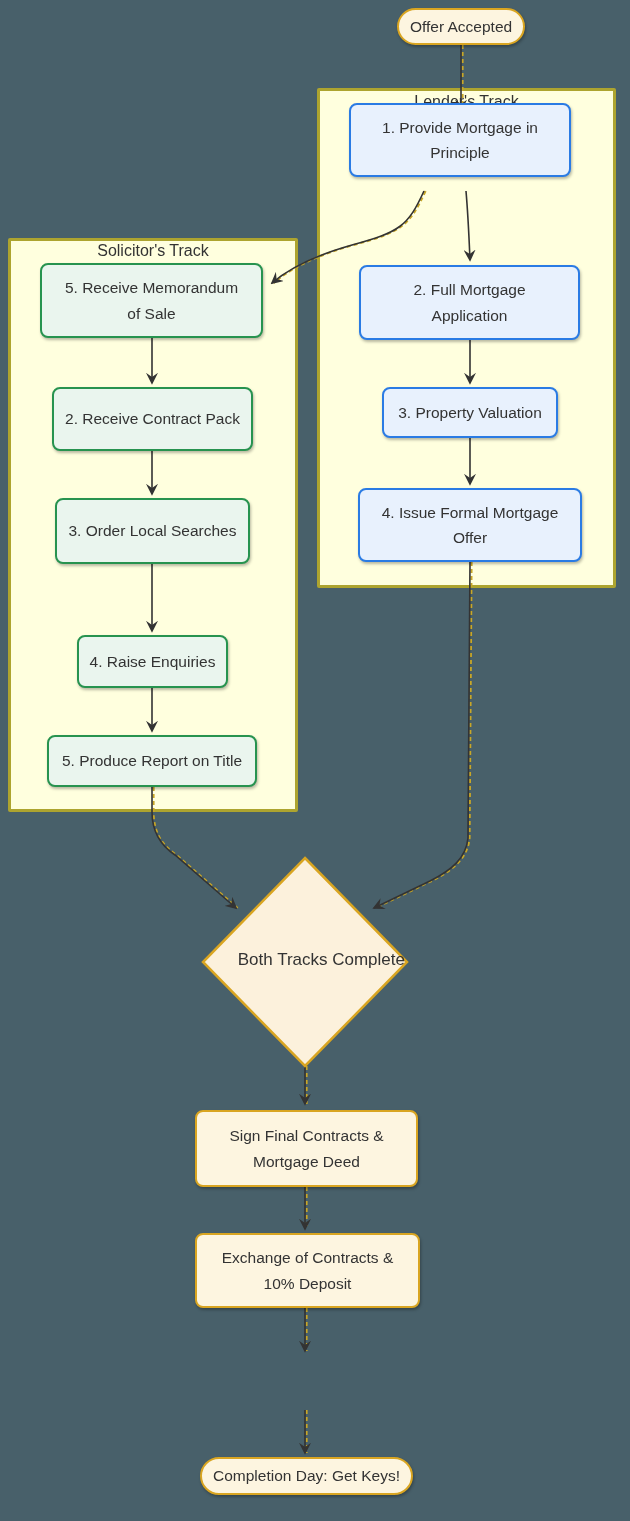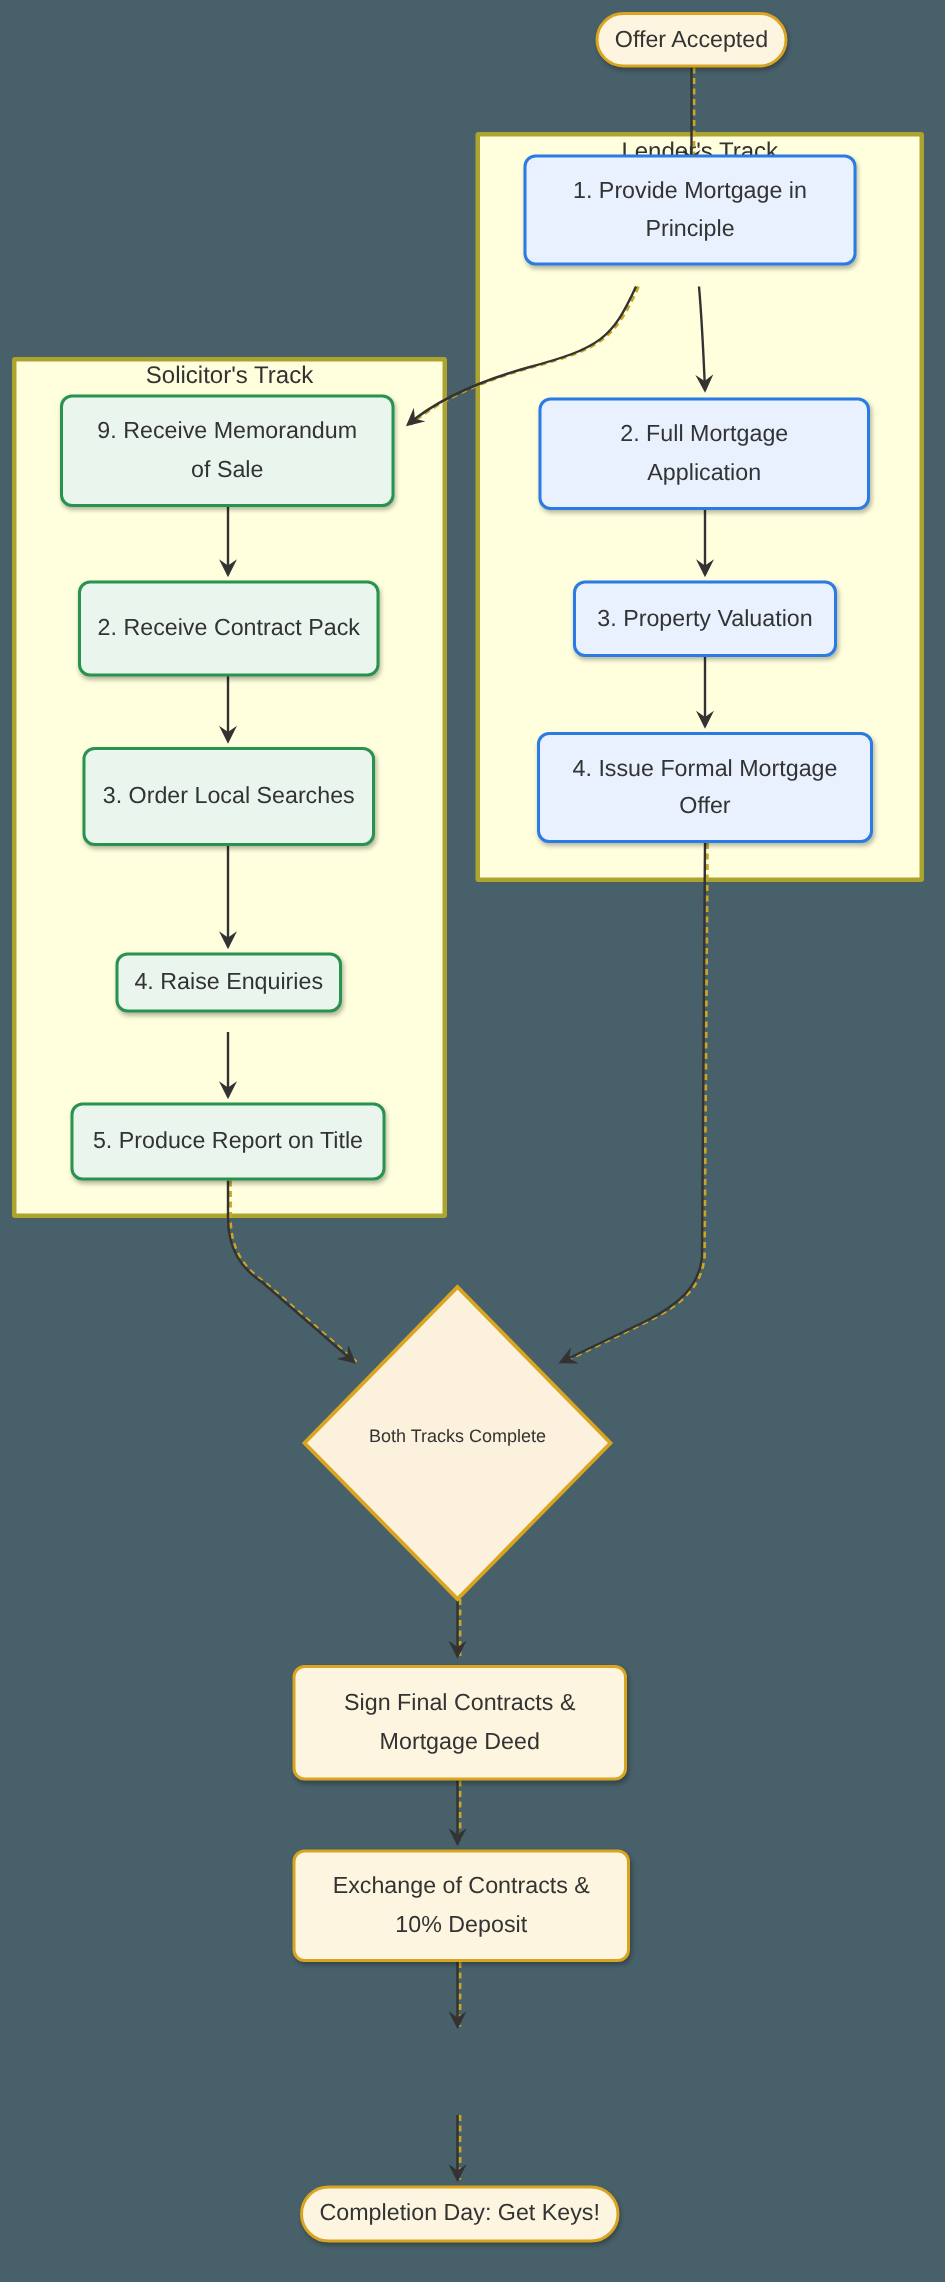--- a/index.html
+++ b/index.html
@@ -18,22 +18,22 @@
     font-size:16px;color:var(--text);z-index:1;}
   #edge-layer{position:absolute;left:0;top:0;z-index:2;}
   .node{position:absolute;box-sizing:border-box;display:flex;align-items:center;justify-content:center;
     text-align:center;border-radius:8px;font-size:15.5px;line-height:1.62;color:var(--text);
     padding:0 16px;z-index:3;box-shadow:1px 2px 3px rgba(0,0,0,.28);}
   .blue{background:var(--blue-fill);border:2.5px solid var(--blue-border);}
   .green{background:var(--green-fill);border:2.5px solid var(--green-border);}
   .gold{background:var(--gold-fill);border:2.5px solid var(--gold-border);}
   .stadium{border-radius:22px;}
   .one-line{white-space:nowrap;padding:0 6px;}
-  .diamond-label{position:absolute;left:205px;top:950px;width:200px;text-align:center;
-    font-size:12px;color:var(--text);z-index:3;}
+  .diamond-label{position:absolute;left:205px;top:950px;width:200px;text-align:right;
+    font-size:17px;color:var(--text);z-index:3;}
 </style>
 </head>
 <body>
 
 <div id="canvas">
 
   <div class="subgraph" style="left:317px;top:88px;width:299px;height:500px;"></div>
   <div class="subgraph-title" style="left:317px;top:93px;width:299px;">Lender's Track</div>
 
   <div class="subgraph" style="left:8px;top:238px;width:290px;height:574px;"></div>
@@ -89,29 +89,29 @@
     <span>2. Full Mortgage Application</span>
   </div>
   <div class="node blue one-line" style="left:382px;top:387px;width:176px;height:51px;">
     <span>3. Property Valuation</span>
   </div>
   <div class="node blue" style="left:358px;top:488px;width:224px;height:74px;">
     <span>4. Issue Formal Mortgage Offer</span>
   </div>
 
   <div class="node green" style="left:40px;top:263px;width:223px;height:75px;">
-    <span>9. Receive Memorandum of Sale</span>
+    <span>5. Receive Memorandum of Sale</span>
   </div>
   <div class="node green one-line" style="left:52px;top:387px;width:201px;height:64px;">
     <span>2. Receive Contract Pack</span>
   </div>
   <div class="node green one-line" style="left:55px;top:498px;width:195px;height:66px;">
     <span>3. Order Local Searches</span>
   </div>
-  <div class="node green one-line" style="left:77px;top:635px;width:151px;height:40px;">
+  <div class="node green one-line" style="left:77px;top:635px;width:151px;height:53px;">
     <span>4. Raise Enquiries</span>
   </div>
   <div class="node green one-line" style="left:47px;top:735px;width:210px;height:52px;">
     <span>5. Produce Report on Title</span>
   </div>
 
   <div class="diamond-label">Both Tracks Complete</div>
 
   <div class="node gold" style="left:195px;top:1110px;width:223px;height:77px;text-align:center;">
     <span>Sign Final Contracts &amp; Mortgage Deed</span>

